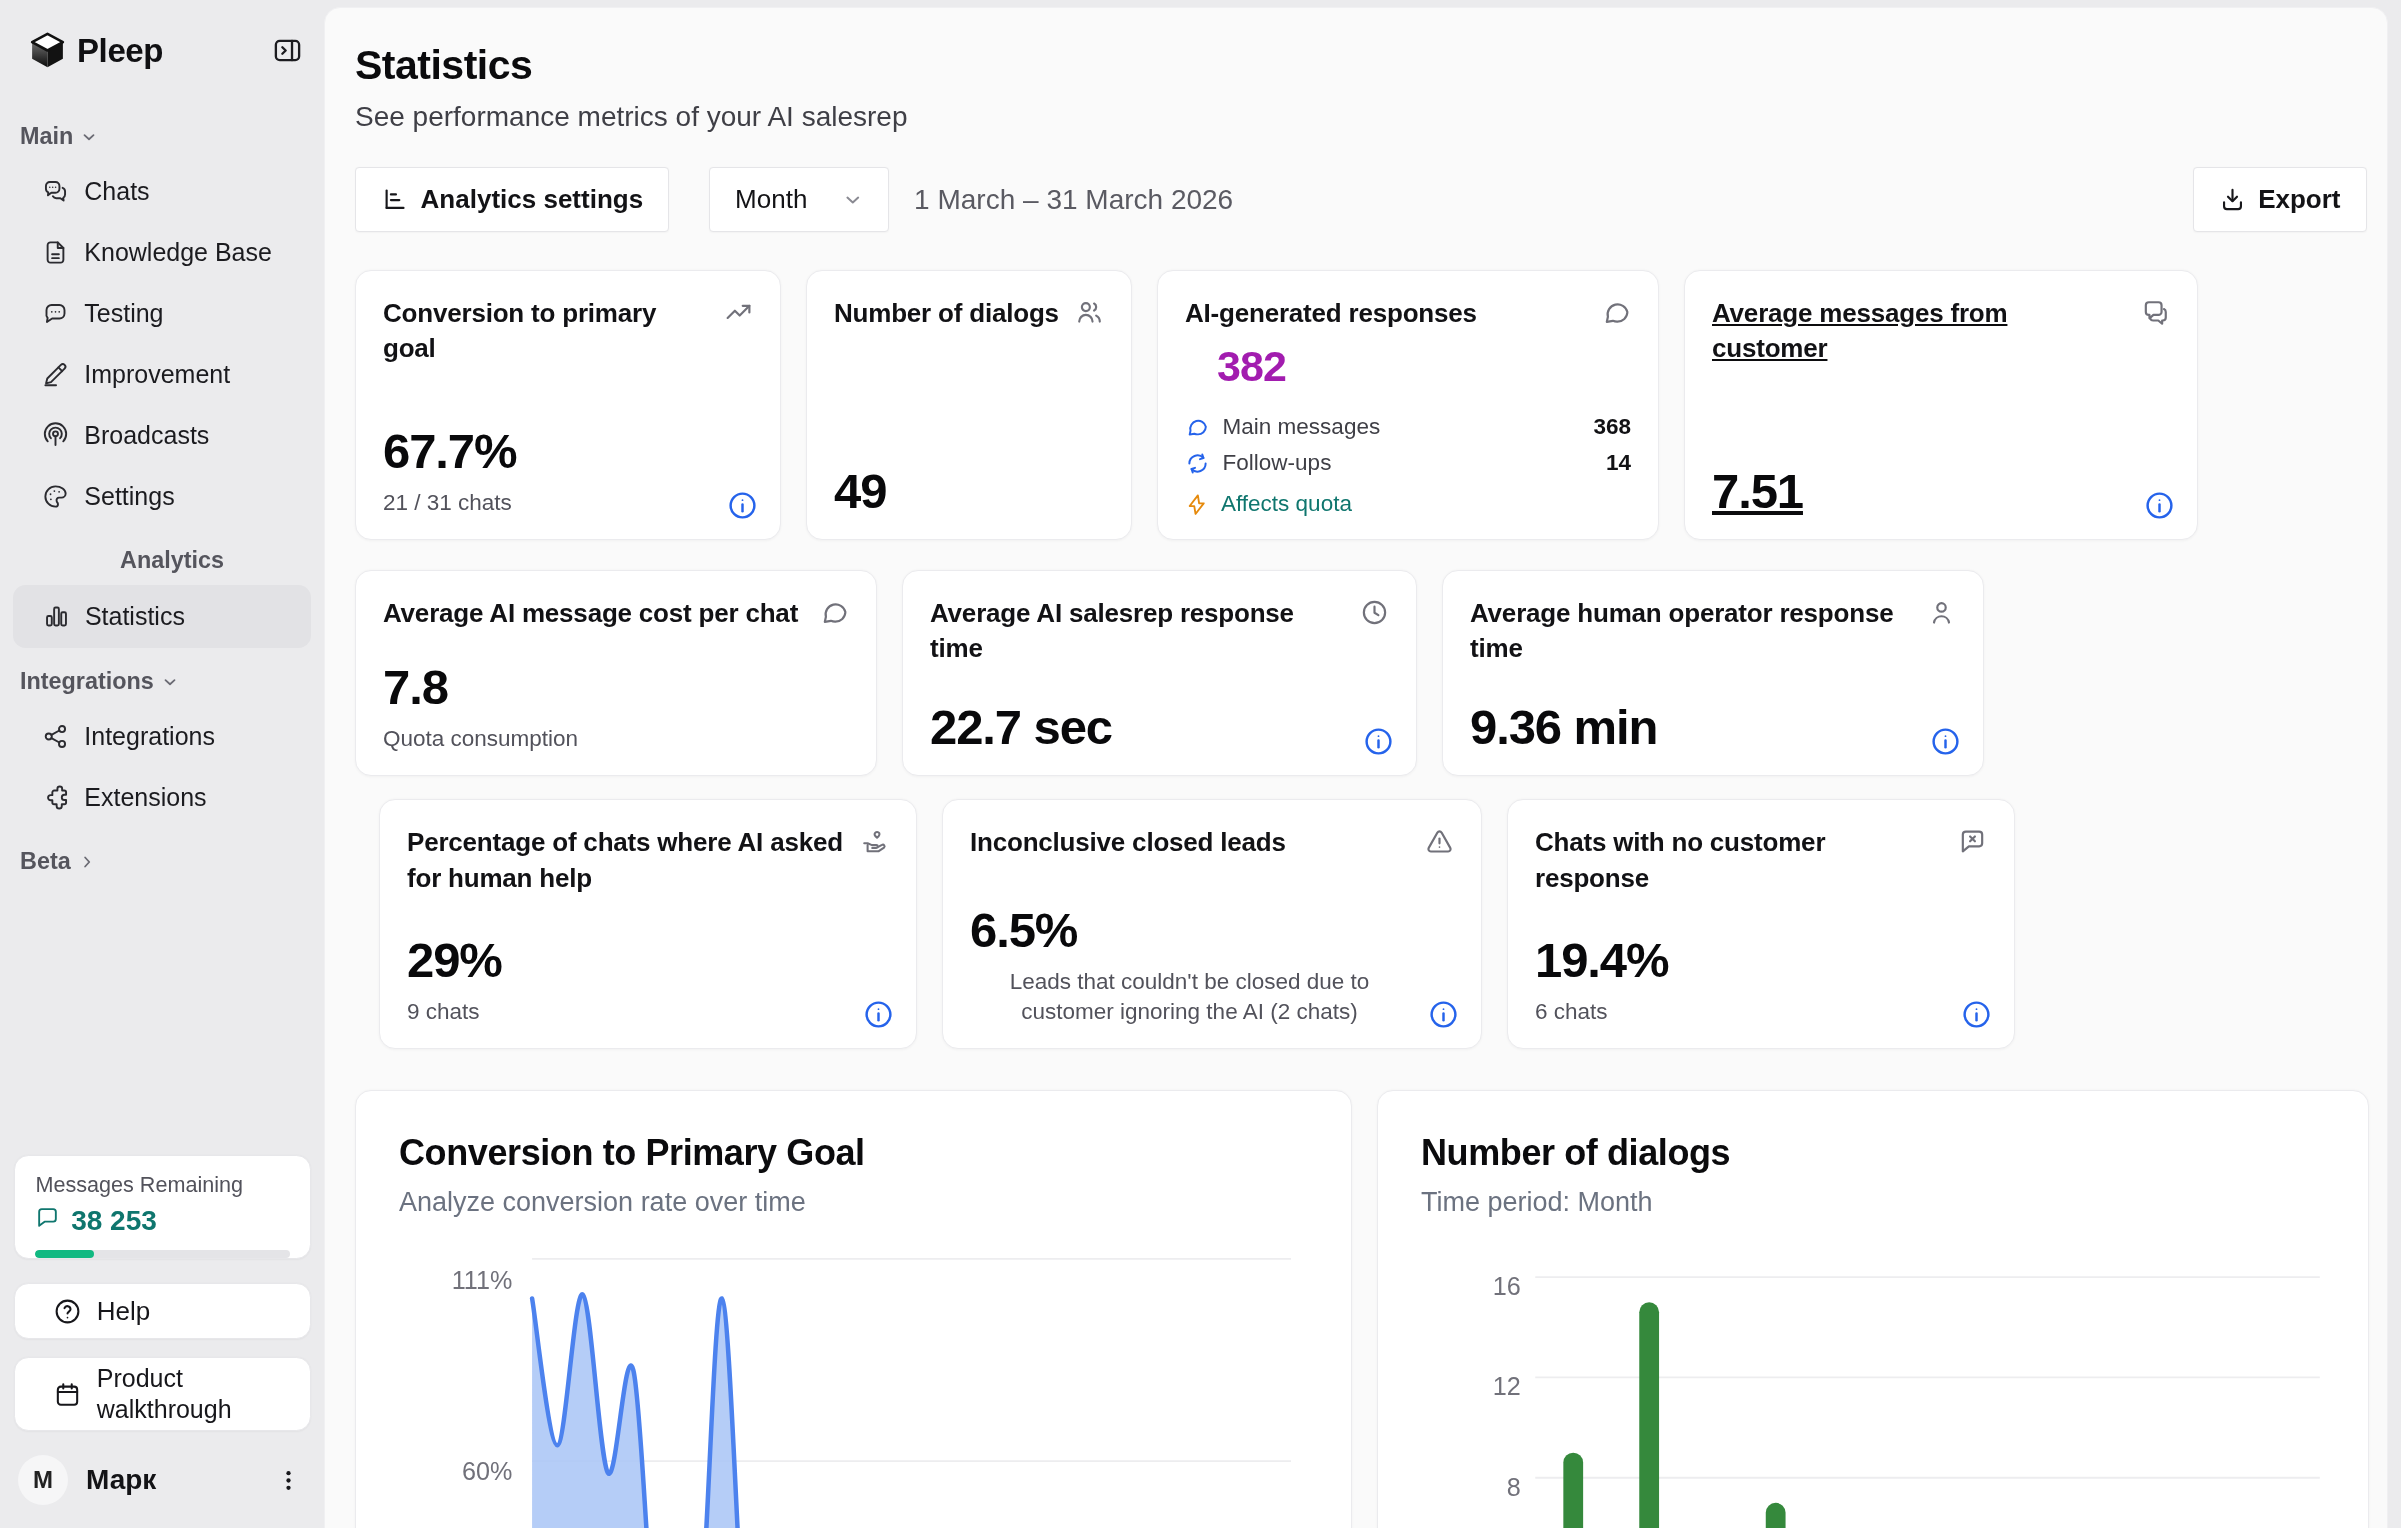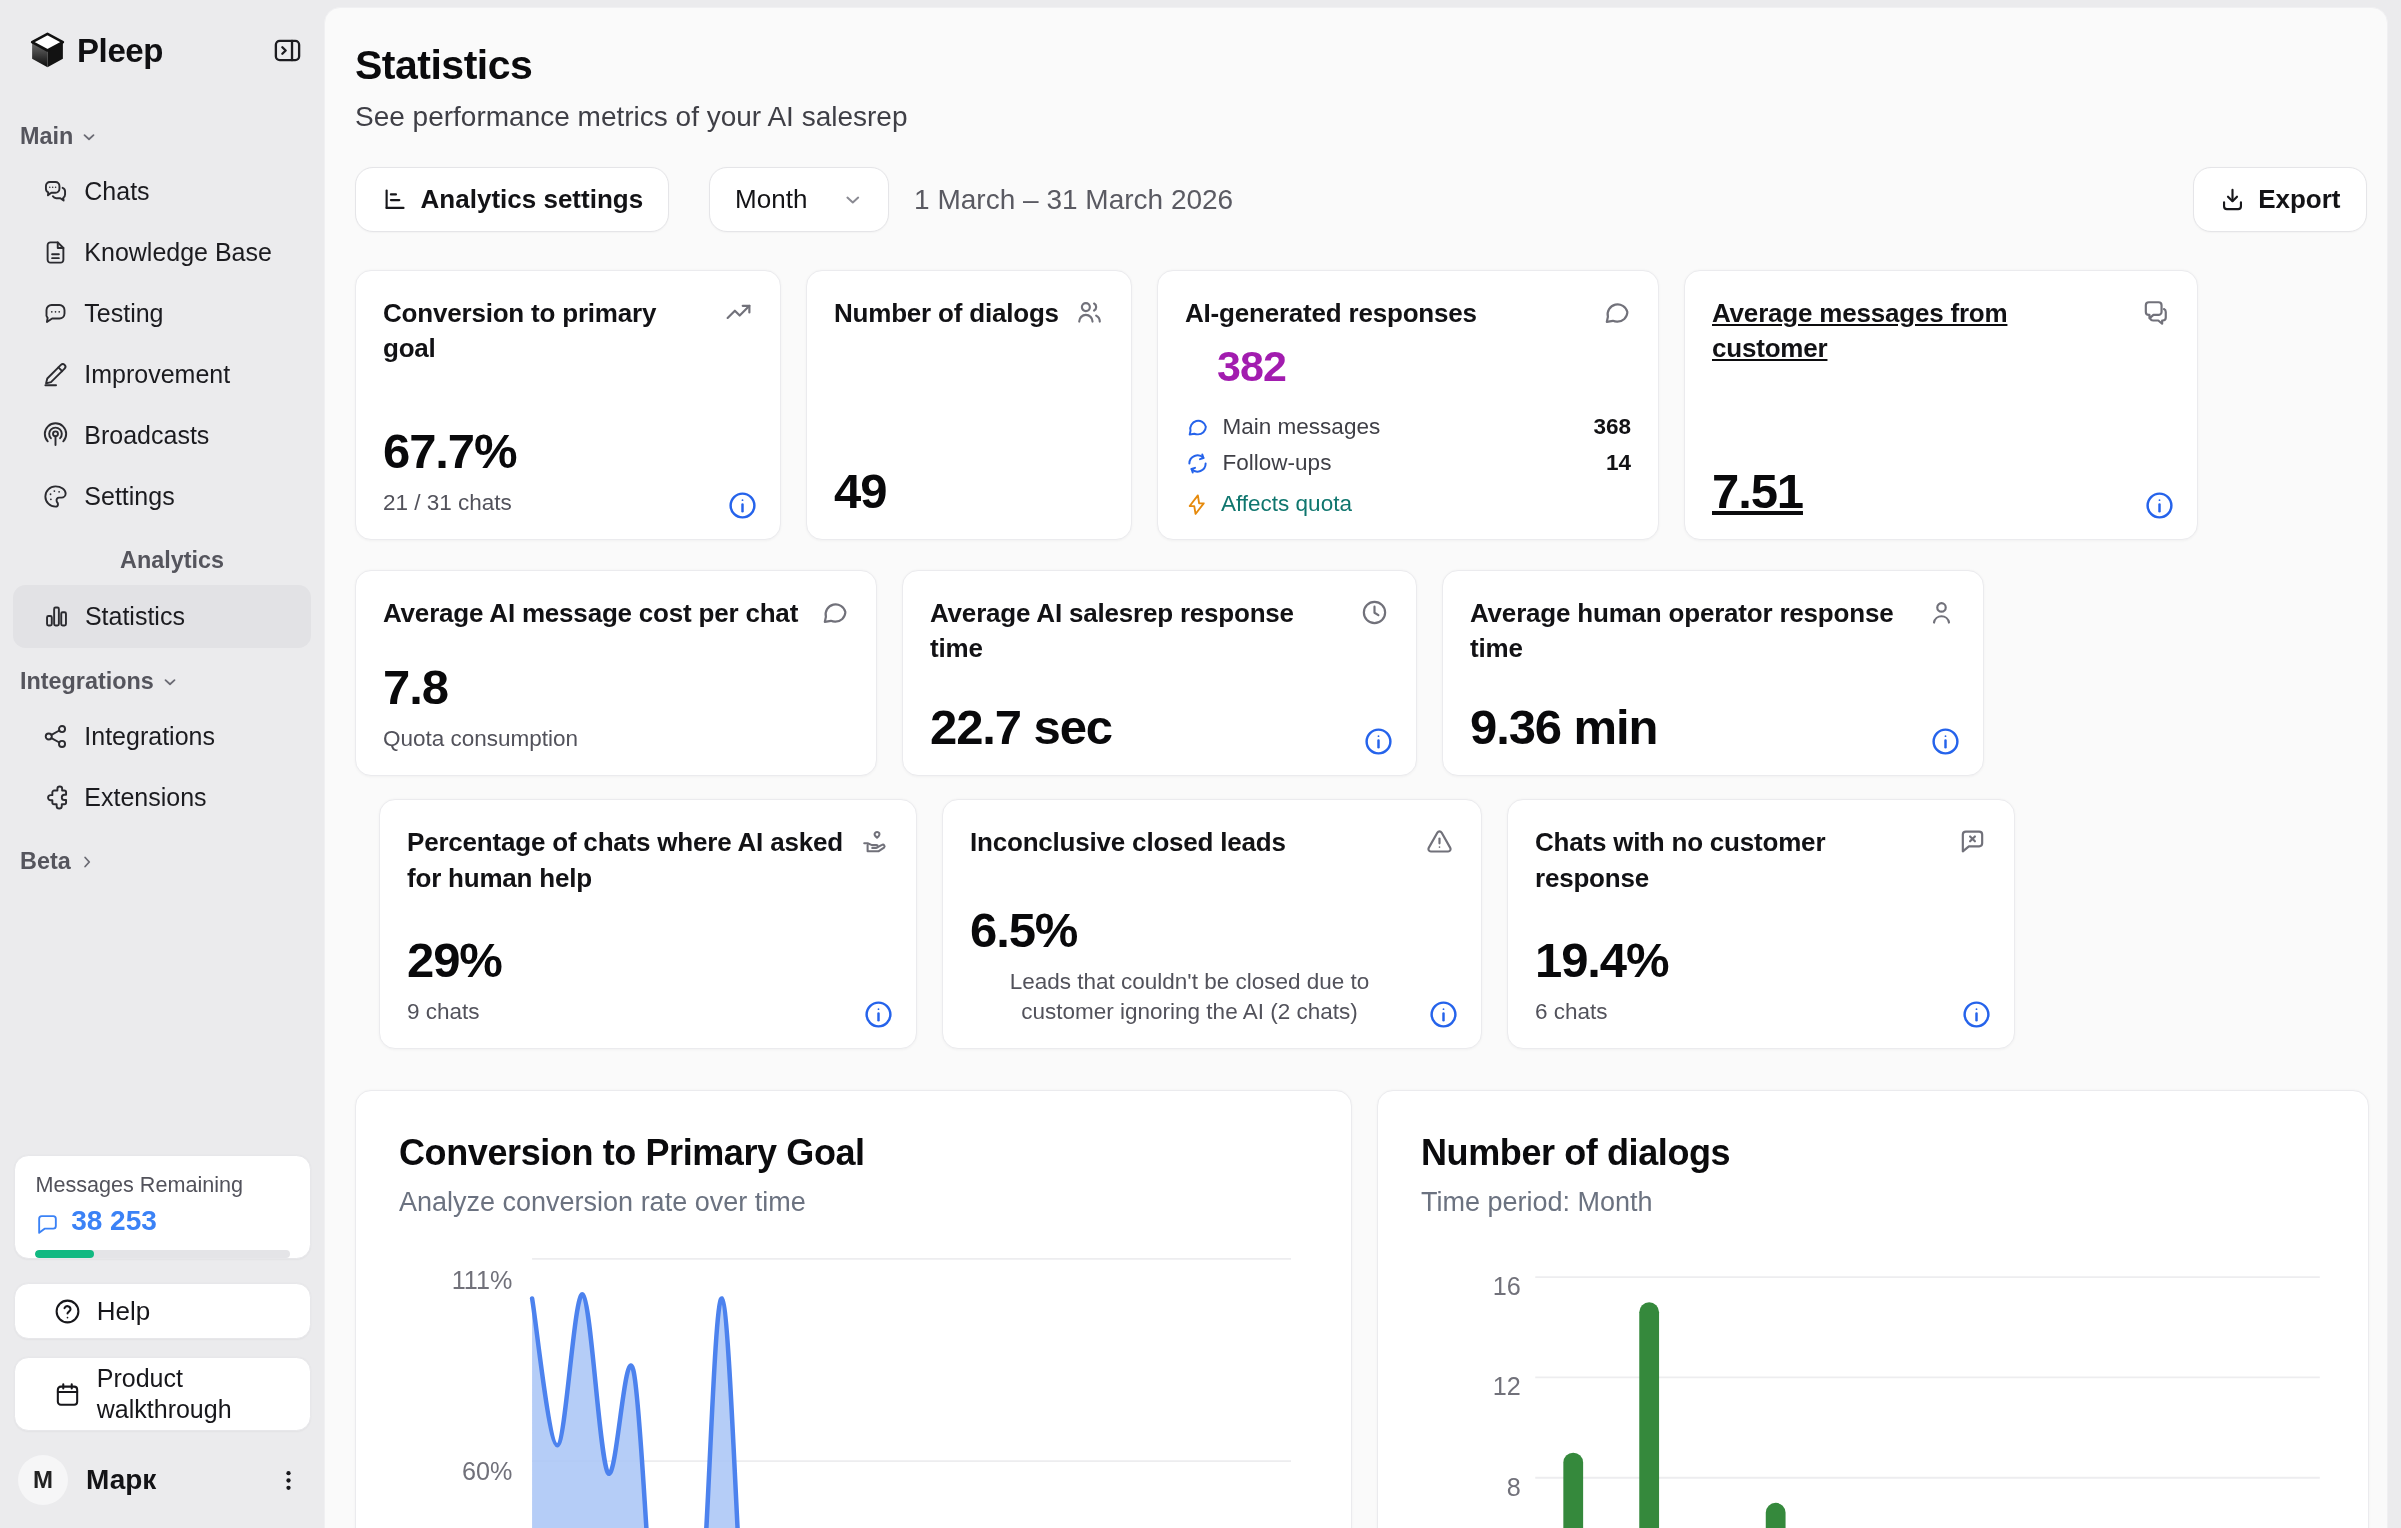--- a/index.html
+++ b/index.html
@@ -19,40 +19,40 @@
   .gl-beta{margin-top:18px;}
   .side-items{margin-top:9px;}
   .side-item{display:flex;align-items:center;gap:15.3px;height:61px;padding-left:42px;font-size:25px;font-weight:500;color:#1b1b1f;cursor:pointer;}
   .side-item .ic{color:#2b2b30;}
   .side-item.active-pill{height:63px;margin:7.2px 12.6px 0 12.6px;padding-left:30px;background:#e2e2e5;border-radius:12.6px;}
   .chev{color:#6b6b74;}
 
   .side-bottom-card{position:absolute;left:14.4px;right:13.5px;background:#fff;border:1.3px solid #e7e7ea;border-radius:14.4px;box-shadow:0 0.9px 1.8px rgba(20,20,25,.04);}
   .mr-card{top:1155px;height:104px;padding:16px 20px;box-sizing:border-box;}
   .mr-label{font-size:21.6px;color:#52525b;}
-  .mr-row{display:flex;align-items:flex-end;gap:10.8px;margin-top:7.2px;font-size:28px;font-weight:600;color:#3b82f6;}
+  .mr-row{display:flex;align-items:flex-start;gap:10.8px;margin-top:7.2px;font-size:28px;font-weight:600;color:#0f766e;}
   .mr-track{margin-top:12.6px;height:8px;border-radius:4.5px;background:#e4e4e7;overflow:hidden;}
   .mr-fill{height:100%;border-radius:4.5px;width:0;}
   .btn-card{display:flex;align-items:center;gap:14.4px;padding-left:38px;box-sizing:border-box;cursor:pointer;font-size:26px;font-weight:500;color:#17171b;}
   .help-card{top:1283px;height:56px;}
   .walk-card{top:1357px;height:74px;}
   .walk-label{width:162px;line-height:1.25;font-size:25px;}
   .user-row{position:absolute;left:18px;right:18px;top:1454px;height:52px;display:flex;align-items:center;gap:18px;}
   .avatar{width:50px;height:50px;border-radius:50%;background:#f6f6f7;display:flex;align-items:center;justify-content:center;font-size:24px;font-weight:600;color:#222;}
   .user-name{font-size:28px;font-weight:600;color:#131316;}
   .kebab{margin-left:auto;background:none;border:none;cursor:pointer;color:#17171b;width:31px;height:31px;padding:0;}
 
   
   .panel{position:absolute;left:324px;top:7.2px;right:13.5px;height:1610px;background:#fafafa;border-radius:16px 16px 0 0;border:0.9px solid #f0f0f2;box-sizing:border-box;}
   .panel-inner{padding:34px 20px 0 30px;}
   h1.page-title{margin:0;font-size:41px;font-weight:700;letter-spacing:-0.5px;color:#0b0b0d;line-height:1.15;}
   .page-subtitle{margin:11.7px 0 0 0;font-size:28px;color:#3f3f46;}
 
   .toolbar{display:flex;align-items:center;margin-top:34px;height:65px;}
-  .tbtn{display:flex;align-items:center;gap:12.6px;height:65px;background:#fff;border:1.3px solid #e5e5e8;border-radius:18px;padding:0 25px;font-size:26px;color:#131316;cursor:pointer;box-shadow:0 0.9px 1.8px rgba(20,20,25,.03);font-family:inherit;}
+  .tbtn{display:flex;align-items:center;gap:12.6px;height:65px;background:#fff;border:1.3px solid #e5e5e8;border-radius:4px;padding:0 25px;font-size:26px;color:#131316;cursor:pointer;box-shadow:0 0.9px 1.8px rgba(20,20,25,.03);font-family:inherit;}
   .tbtn .ic{color:#17171b;}
   .tbtn-settings{font-weight:600;}
   .tbtn-month{margin-left:40px;width:180px;box-sizing:border-box;justify-content:space-between;font-weight:500;}
   .date-range{margin-left:25px;font-size:28px;color:#5a5a62;}
   .tbtn-export{margin-left:auto;font-weight:600;}
 
   .row{display:flex;gap:25px;}
   .row1{margin-top:38px;height:270px;}
   .row2{margin-top:30px;height:206px;}
   .row3{margin-top:23.4px;height:250px;}

